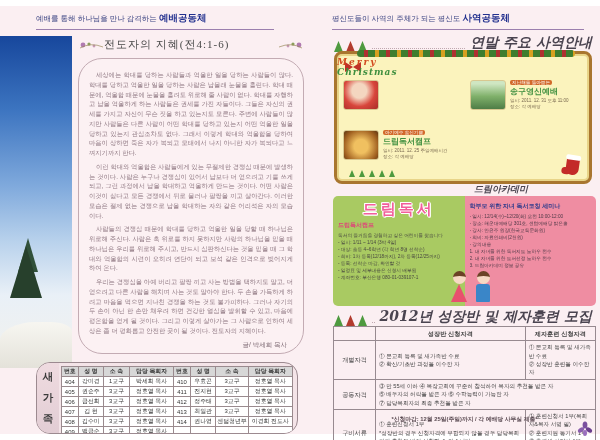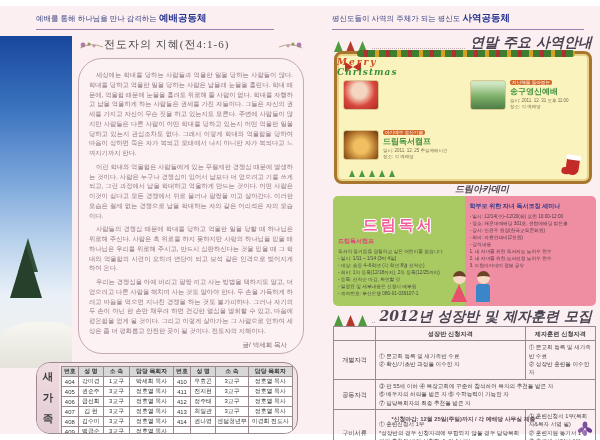--- a/index.html
+++ b/index.html
@@ -73,29 +73,29 @@
   .tag-green { background:#5a9a3a; } .tag-red { background:#d2692a; }
   .ev-title { font-weight:bold; font-size:8px; white-space:nowrap; }
   .ti-red { color:#c82f28; } .ti-green { color:#3f8f3f; }
   .ev-line { font-size:4.5px; color:#7a6a50; white-space:nowrap; overflow:hidden; }
   .mini-trees { position:absolute; left:12px; bottom:4px; display:flex; gap:4px; }
   .mini-trees .tree-ic { width:6px; height:7px; }
   .stocking { position:absolute; right:10px; bottom:6px; width:13px; height:17px; background:#c32a28; border-radius:2px 2px 6px 6px;
     transform:rotate(8deg); }
   .stocking::before { content:""; position:absolute; left:-1px; top:-3px; width:15px; height:5px; background:#fff; border-radius:2px; }
   .stocking::after { content:""; position:absolute; left:-4px; bottom:0; width:9px; height:7px; background:#c32a28; border-radius:4px 0 4px 4px; }
-  .poster-caption { position:absolute; left:455px; top:177px; font-family:"DejaVu Serif",serif; font-style:italic; font-weight:bold;
+  .poster-caption { position:absolute; left:474px; top:177px; font-family:"DejaVu Serif",serif; font-style:italic; font-weight:bold;
     font-size:9px; color:#4a4450; }
 
   .reading-poster { position:absolute; left:333px; top:190px; width:263px; height:110px; display:flex; border-radius:5px; overflow:hidden; }
   .rp-half { width:50%; height:100%; position:relative; padding:4px 5px; }
   .rp-left { background:#a9ca62; }
   .rp-right { background:#ef8da2; }
   .bubble { font-weight:bold; font-size:15px; letter-spacing:3px; text-align:center;
-    text-shadow:-1px 0 #fff,1px 0 #fff,0 -1px #fff,0 1px #fff,1px 1px #fff,-1px -1px #fff;margin-top:16px; }
+    text-shadow:-1px 0 #fff,1px 0 #fff,0 -1px #fff,0 1px #fff,1px 1px #fff,-1px -1px #fff; }
   .bub-pink { color:#f25e9b; } .bub-blue { color:#4f63c8; }
   .rp-sub { font-weight:bold; font-size:6px; margin:2px 0 2px; }
   .sub-pink { color:#e0407a; } .sub-blue { color:#2c3a8c; }
   .rp-line { font-size:4.7px; line-height:1.5; color:#4a4a40; white-space:nowrap; overflow:hidden; }
   .rp-right .rp-line { color:#503a48; }
   .kids { position:absolute; left:116px; top:48px; width:46px; height:58px; }
   .kid { position:absolute; bottom:0; width:20px; }
   .kid .head { width:13px; height:13px; border-radius:50%; background:#f6d9c4; border-top:5px solid #6b4226; margin:0 auto; }
   .kid .body-g { width:16px; height:18px; background:#e8506e; clip-path:polygon(50% 0,100% 100%,0 100%); margin:0 auto; }
   .kid .body-b { width:14px; height:18px; background:#3a86c8; border-radius:3px 3px 1px 1px; margin:0 auto; }

